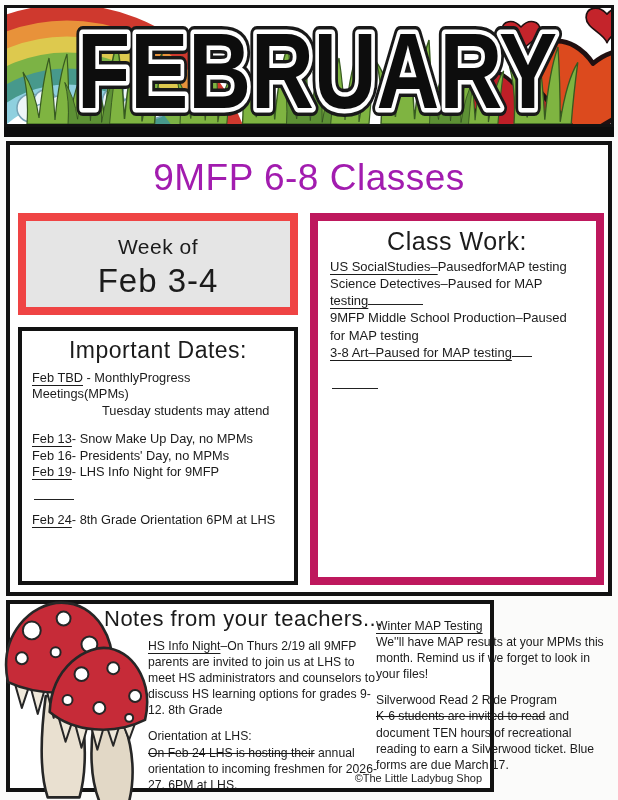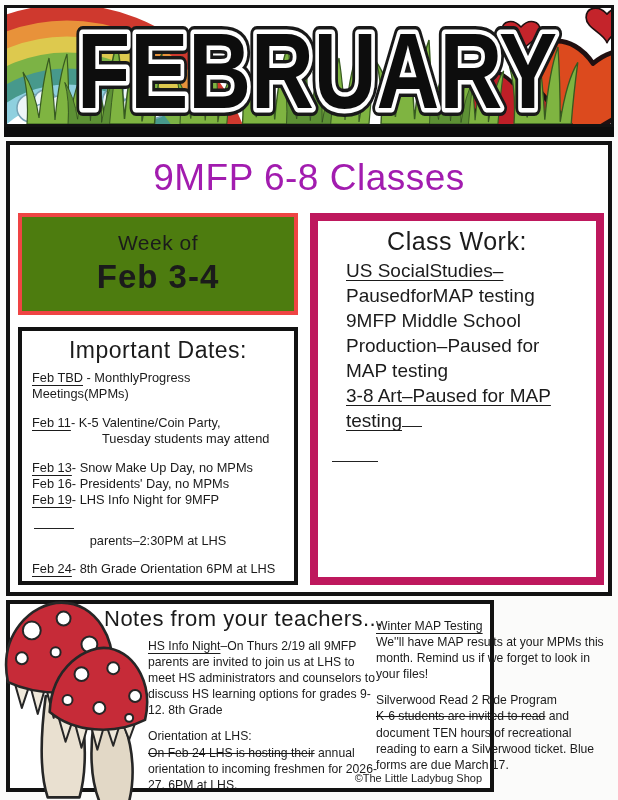--- a/index.html
+++ b/index.html
@@ -18,38 +18,38 @@
   
   .main-box{
     position:absolute;left:6px;top:141px;width:606px;height:455px;
     border:4px solid #121212;background:#ffffff;
   }
   .page-title{
     text-align:center;font-size:37px;letter-spacing:0.5px;margin-top:12px;color:#a21caf;
   }
   .week-box{
     position:absolute;left:8px;top:68px;width:280px;height:102px;
-    border:4px solid #ef4444;background:#4d7c0f;text-align:center;padding-top:14px;
+    border:8px solid #ef4444;background:#e5e5e5;text-align:center;padding-top:14px;
   }
   .week-label{font-size:21px;letter-spacing:0.5px;}
-  .week-dates{font-size:33px;letter-spacing:1px;margin-top:3px;font-weight:bold;}
+  .week-dates{font-size:33px;letter-spacing:1px;margin-top:3px;}
   .dates-box{
     position:absolute;left:8px;top:182px;width:280px;height:258px;
     border:4px solid #121212;background:#fff;padding:4px 10px 0 10px;
   }
   .dates-title{text-align:center;font-size:23px;letter-spacing:0.5px;margin:2px 0 6px 0;}
   .dates-box .entry{font-size:12.8px;line-height:1.28;}
   .indent2{padding-left:70px;} .mt12{margin-top:12px;}
   .centerline{text-align:center;font-size:12.8px;line-height:1.3;}
   .classwork-box{
     position:absolute;left:300px;top:68px;width:294px;height:372px;
     border:8px solid #be185d;background:#fff;padding:4px 12px 0 12px;
   }
   .classwork-title{text-align:center;font-size:25px;letter-spacing:0.5px;margin:2px 0 2px 0;}
-  .classwork-box .cw-item{font-size:19px;line-height:1.32;margin-left:16px;}
+  .classwork-box .cw-item{font-size:13px;line-height:1.32;}
   
   .ul{text-decoration:underline;text-underline-offset:2.5px;text-decoration-thickness:1.4px;}
   .strike{text-decoration:line-through;text-decoration-thickness:1.4px;}
   .block{display:block;}
   .ulx{display:inline-block;border-bottom:1.5px solid #222;height:0.9em;vertical-align:baseline;}
   .w55{width:55px;} .w20{width:20px;}
   .blankline{border-bottom:1.6px solid #222;height:12px;}
   .bl-cw{width:46px;margin:16px 0 0 2px;}
   .bl-id{width:40px;margin:8px 0 4px 2px;}
   
@@ -131,39 +131,38 @@
   <div class="page-title">9MFP 6-8 Classes</div>
 
   <div class="week-box">
     <div class="week-label">Week of</div>
     <div class="week-dates">Feb 3-4</div>
   </div>
 
   <div class="classwork-box">
     <div class="classwork-title">Class Work:</div>
     <div class="cw-item"><span class="ul">US SocialStudies–</span><span>PausedforMAP testing</span></div>
+    <div class="cw-item"><span>Science Detectives–Paused for MAP </span><span class="ul">testing</span><span class="ulx w55"></span></div>
     <div class="cw-item">9MFP Middle School Production–Paused for MAP testing</div>
     <div class="cw-item"><span class="ul">3-8 Art–Paused for MAP testing</span><span class="ulx w20"></span></div>
     <div class="blankline bl-cw"></div>
   </div>
 
   <div class="dates-box">
     <div class="dates-title">Important Dates:</div>
 
     <div class="entry"><span class="ul">Feb TBD</span><span> - MonthlyProgress Meetings(MPMs)</span></div>
 
-    <div class="entry mt12"><span class="ul">Feb 11</span><span>- K-5 Valentine/Coin Party,</span></div>
     <div class="entry indent2">Tuesday students may attend</div>
 
     <div class="entry mt12"><span class="ul">Feb 13</span><span>- Snow Make Up Day, no MPMs</span></div>
     <div class="entry"><span>Feb 16</span><span>- Presidents' Day, no MPMs</span></div>
     <div class="entry"><span class="ul">Feb 19</span><span>- LHS Info Night for 9MFP</span></div>
 
     <div class="blankline bl-id"></div>
-    <div class="centerline">parents–2:30PM at LHS</div>
 
     <div class="entry mt12"><span class="ul">Feb 24</span><span>- 8th Grade Orientation 6PM at LHS</span></div>
   </div>
 </div>
 
 <div class="notes-box">
   <div class="notes-title">Notes from your teachers...</div>
 
   <div class="notes-left">
     <p><span class="ul">HS Info Night</span><span>–On Thurs 2/19 all 9MFP parents are invited to join us at LHS to meet HS administrators and counselors to discuss HS learning options for grades 9-12. 8th Grade</span></p>

